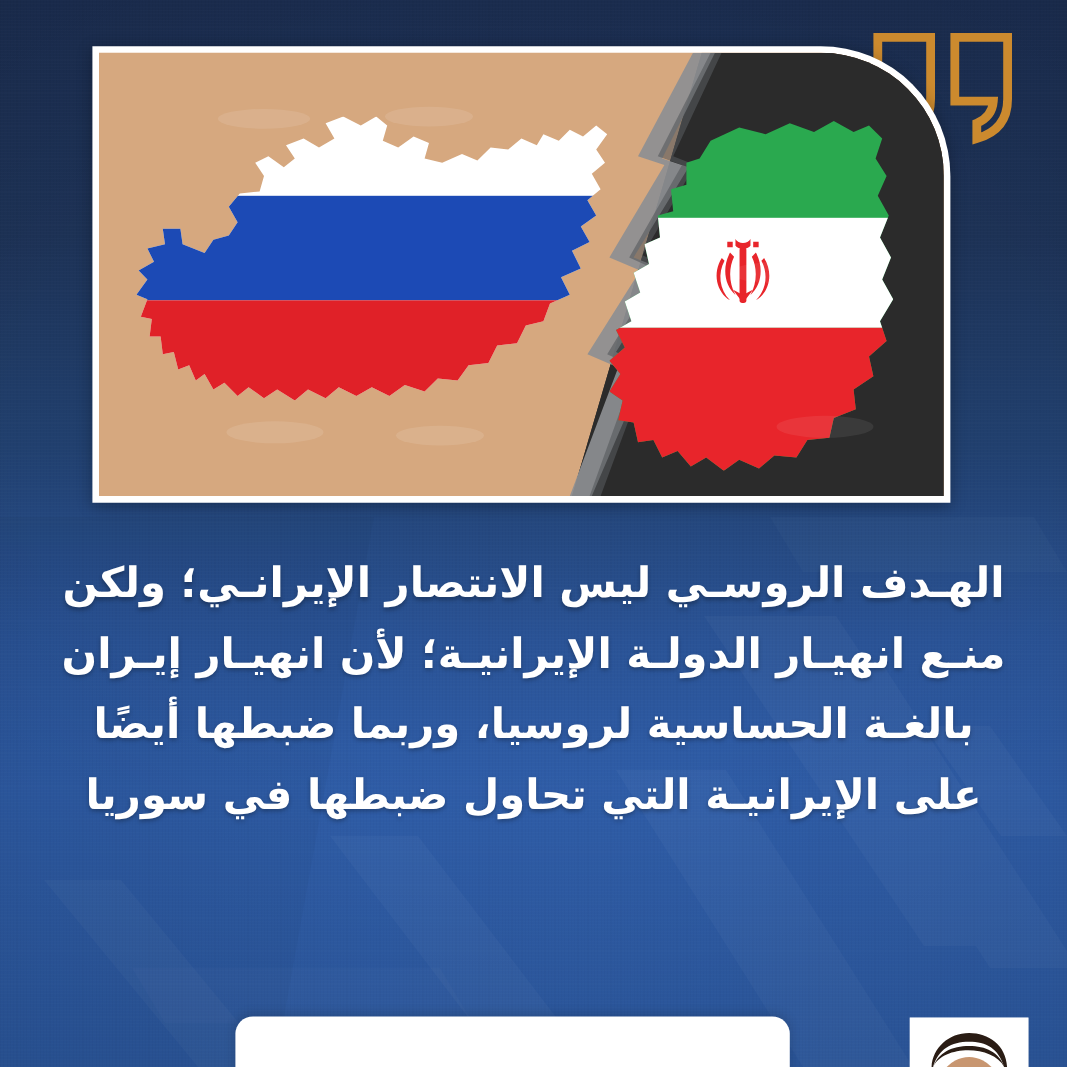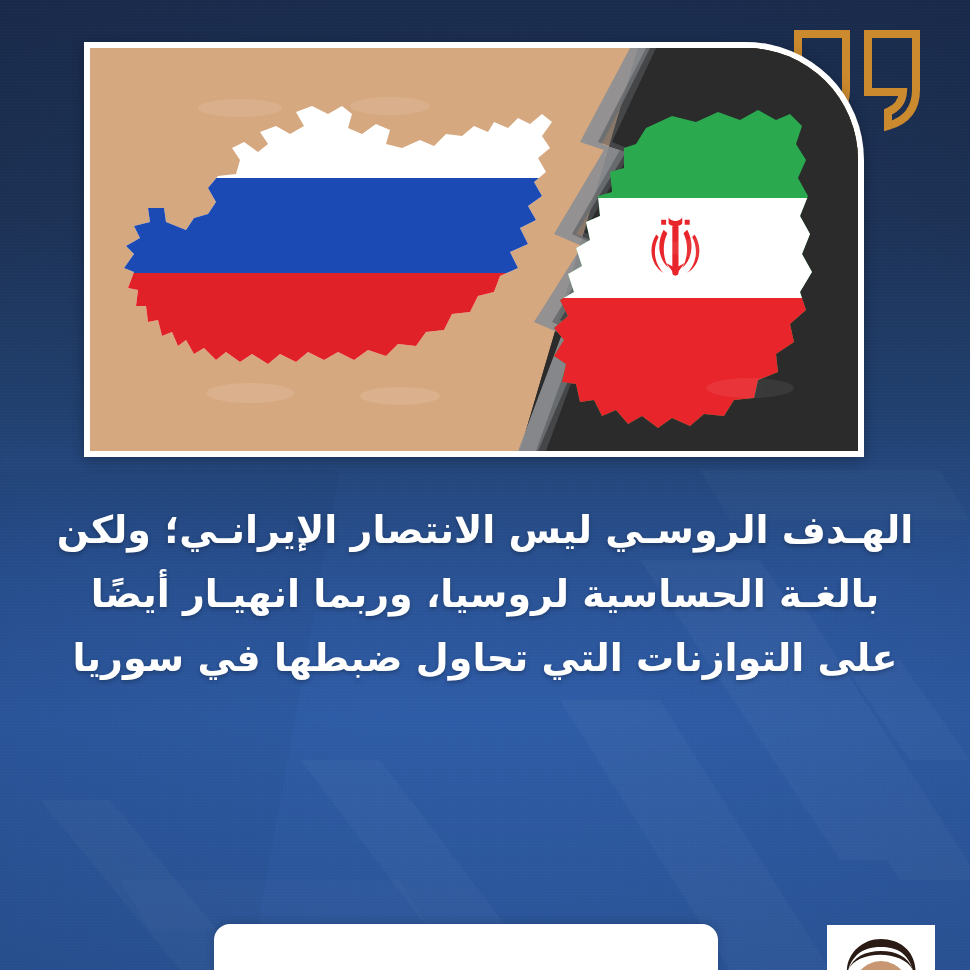--- a/index.html
+++ b/index.html
@@ -239,22 +239,23 @@
         <g opacity="0.07" fill="#ffffff">
           <ellipse cx="620" cy="200" rx="46" ry="10"></ellipse>
           <ellipse cx="660" cy="340" rx="44" ry="10"></ellipse>
         </g>
       </svg>
     </div>
   </div>
 
   <div class="quote-text">
     <span class="quote-line">الهـدف الروسـي ليس الانتصار الإيرانـي؛ ولكن</span>
-    <span class="quote-line">بالغـة الحساسية لروسيا، وربما انهيـار أيضًا</span>
-    <span class="quote-line">على التوازنات التي تحاول ضبطها في سوريا</span>
+    <span class="quote-line">منـع انهيـار الدولـة الإيرانيـة؛ لأن انهيـار إيـران</span>
+    <span class="quote-line">بالغـة الحساسية لروسيا، وربما ضبطها أيضًا</span>
+    <span class="quote-line">على الإيرانيـة التي تحاول ضبطها في سوريا</span>
   </div>
 
   <div class="bottom-plate"></div>
 
   <div class="avatar">
     <svg viewBox="0 0 108 100" xmlns="http://www.w3.org/2000/svg">
       <rect x="0" y="0" width="108" height="100" fill="#ffffff"></rect>
       <ellipse cx="54" cy="78" rx="33" ry="42" fill="#c89670"></ellipse>
       <path d="M20,52 C20,22 88,22 88,54 C86,34 72,26 54,26 C36,26 22,34 20,52 Z" fill="#2a1c14"></path>
       <path d="M20,50 C18,30 34,14 54,14 C74,14 92,28 88,54 C84,30 72,22 54,22 C36,22 24,30 20,50 Z" fill="#2a1c14"></path>

